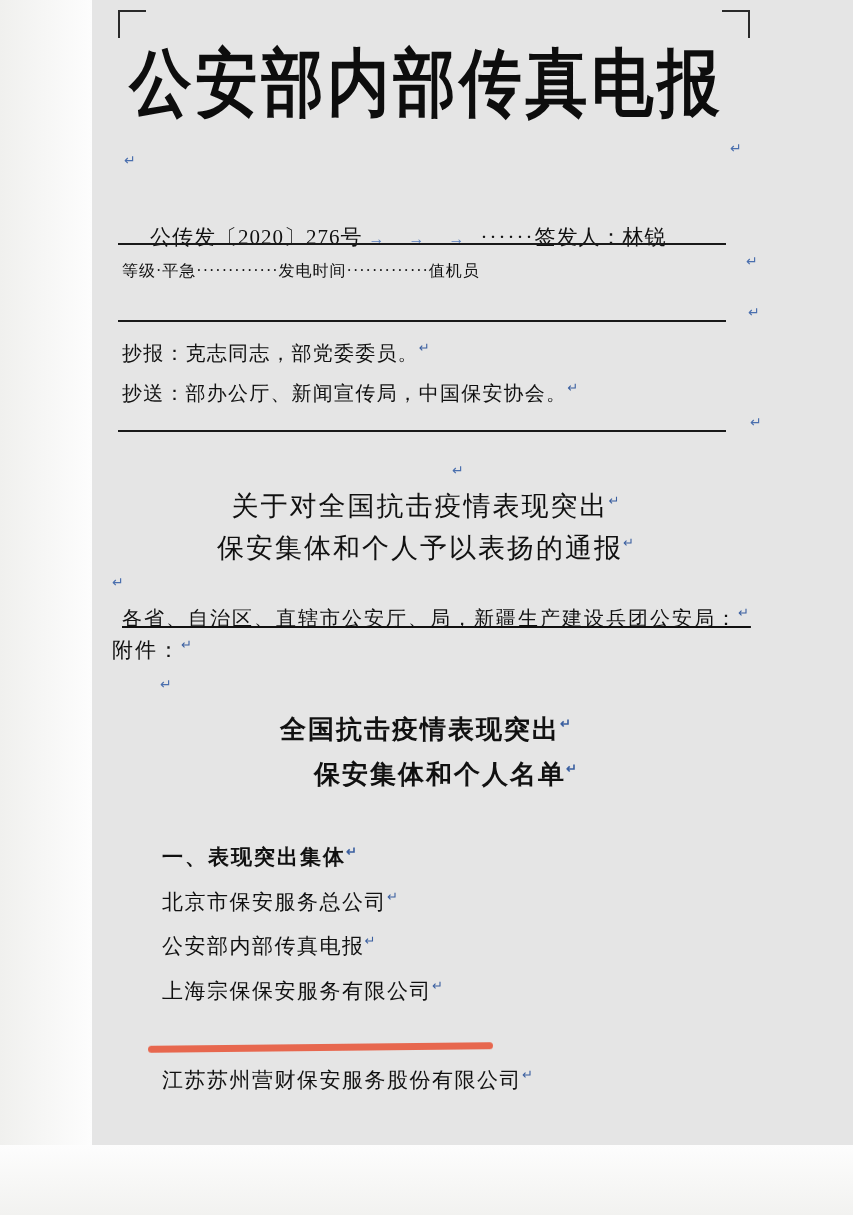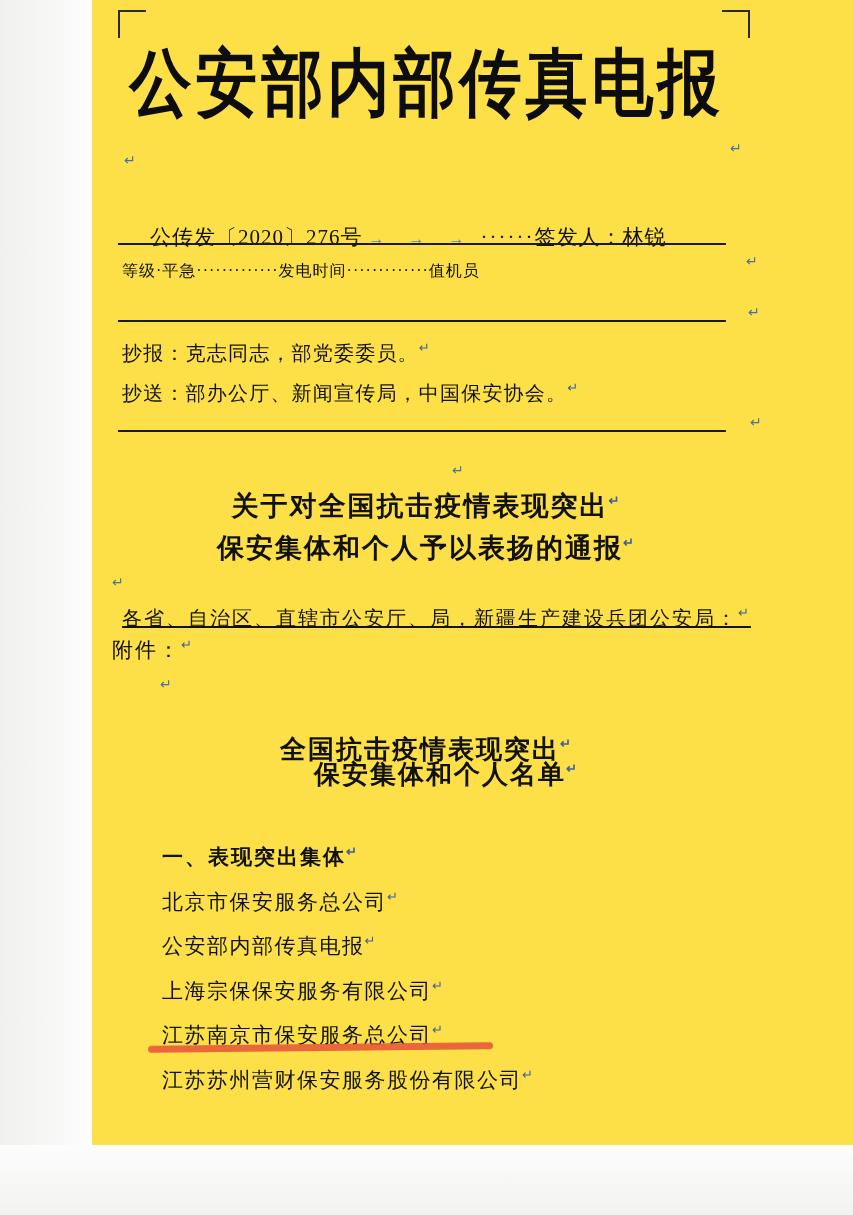--- a/index.html
+++ b/index.html
@@ -12,21 +12,21 @@
     height: 1215px;
     position: relative;
     font-family: "Liberation Serif", "DejaVu Serif", serif;
     color: #111;
     overflow: hidden;
   }
 
   .page {
     position: absolute;
     inset: 0;
-    background: #fde047;
+    background: #e5e5e5;
   }
 
   
   .scan-edge-left {
     position: absolute;
     left: 0; top: 0; bottom: 0;
     width: 92px;
     background: linear-gradient(to right, #f0f0ee 0%, #fdfdfd 100%);
     pointer-events: none;
   }
@@ -119,21 +119,21 @@
     letter-spacing: 1.2px;
     white-space: nowrap;
   }
   .cc-line.l1 { top: 340px; }
   .cc-line.l2 { top: 380px; }
 
   .main-title {
     position: absolute;
     left: 0; right: 0;
     font-size: 27px;
-    font-weight: 700;
+    font-weight: 400;
     text-align: center;
     letter-spacing: 2px;
     white-space: nowrap;
   }
   .main-title.t1 { top: 488px; }
   .main-title.t2 { top: 530px; }
 
   .addressee {
     position: absolute;
     left: 122px;
@@ -154,21 +154,21 @@
 
   .sub-title {
     position: absolute;
     left: 0; right: 0;
     font-size: 26px;
     font-weight: 700;
     text-align: center;
     letter-spacing: 2px;
     white-space: nowrap;
   }
-  .sub-title.s1 { top: 732px; }
+  .sub-title.s1 { top: 712px; }
   .sub-title.s2 { top: 757px; padding-left: 40px; }
 
   .section-head {
     position: absolute;
     left: 162px;
     top: 843px;
     font-size: 21px;
     font-weight: 700;
     letter-spacing: 2px;
     white-space: nowrap;
@@ -272,21 +272,18 @@
 
   <div class="entry e0">
     <span>北京市保安服务总公司</span><span class="para-mark">↵</span>
   </div>
   <div class="entry e1">
     <span>公安部内部传真电报</span><span class="para-mark">↵</span>
   </div>
   <div class="entry e2">
     <span>上海宗保保安服务有限公司</span><span class="para-mark">↵</span>
   </div>
-  <div class="entry e3">
-    <span>江苏南京市保安服务总公司</span><span class="para-mark">↵</span>
-  </div>
   <div class="highlight-underline"></div>
   <div class="entry e4">
     <span>江苏苏州营财保安服务股份有限公司</span><span class="para-mark">↵</span>
   </div>
 
 </div>
 
 </body></html>

